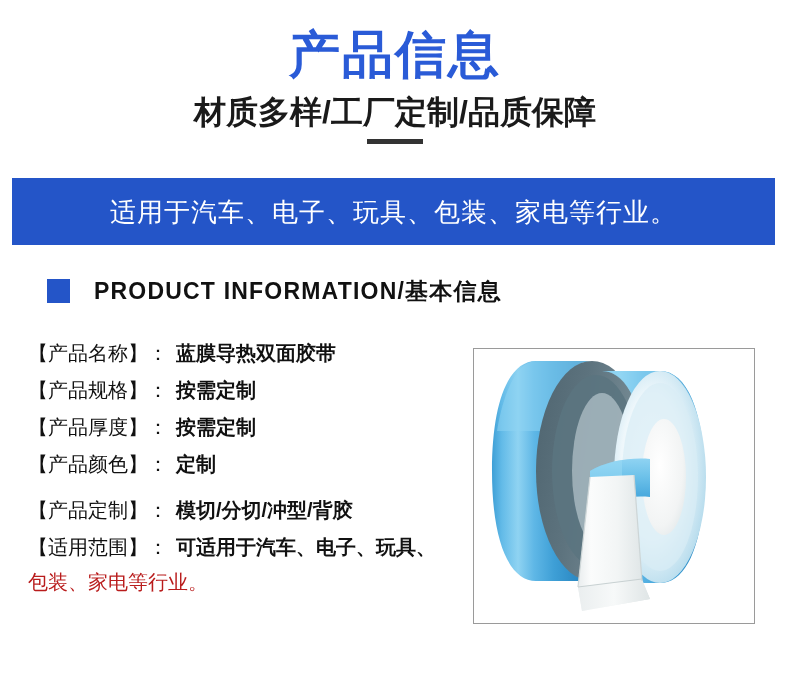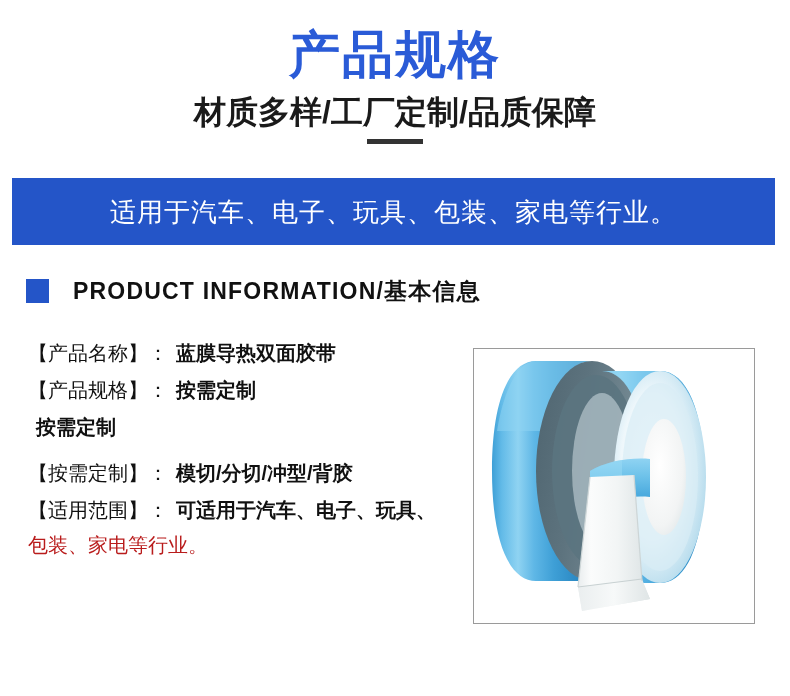--- a/index.html
+++ b/index.html
@@ -66,21 +66,21 @@
     color: #ffffff;
     font-size: 26px;
     line-height: 30px;
     font-weight: 400;
     letter-spacing: 1px;
   }
 
   
   .section-head {
     position: absolute;
-    left: 26px;
+    left: 47px;
     top: 278px;
     display: flex;
     align-items: center;
   }
   .section-bullet {
     width: 23px;
     height: 24px;
     background: #2455c8;
     flex: 0 0 auto;
   }
@@ -138,21 +138,21 @@
     overflow: hidden;
   }
   .photo-frame svg {
     display: block;
   }
 </style>
 </head>
 <body>
 
 <div class="header">
-  <div class="main-title">产品规格</div>
+  <div class="main-title">产品信息</div>
   <div class="sub-title">材质多样/工厂定制/品质保障</div>
   <div class="divider-wrap">
     <div class="divider"></div>
   </div>
 </div>
 
 <div class="banner">
   <div class="banner-text">适用于汽车、电子、玩具、包装、家电等行业。</div>
 </div>
 
@@ -164,26 +164,31 @@
 <div class="spec-list" id="spec-list">
     <div class="spec-row">
       <span class="spec-label">【产品名称】：</span>
       <span class="spec-value">蓝膜导热双面胶带</span>
     </div>
     <div class="spec-row">
       <span class="spec-label">【产品规格】：</span>
       <span class="spec-value">按需定制</span>
     </div>
     <div class="spec-row">
+      <span class="spec-label">【产品厚度】：</span>
       <span class="spec-value">按需定制</span>
     </div>
     <div class="spec-row">
-    </div>
-    <div class="spec-row">
-      <span class="spec-label">【按需定制】：</span>
+      <span class="spec-label">【产品颜色】：</span>
+      <span class="spec-value">定制</span>
+    </div>
+    <div class="spec-row">
+    </div>
+    <div class="spec-row">
+      <span class="spec-label">【产品定制】：</span>
       <span class="spec-value">模切/分切/冲型/背胶</span>
     </div>
     <div class="spec-row">
       <span class="spec-label">【适用范围】：</span>
       <span class="spec-value">可适用于汽车、电子、玩具、</span>
     </div>
     <div class="spec-cont">包装、家电等行业。</div>
   </div>
 
 <div class="photo-frame">

